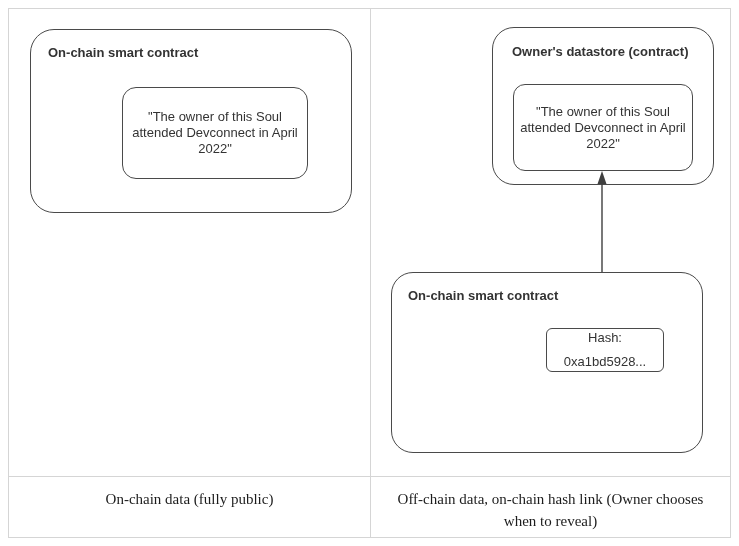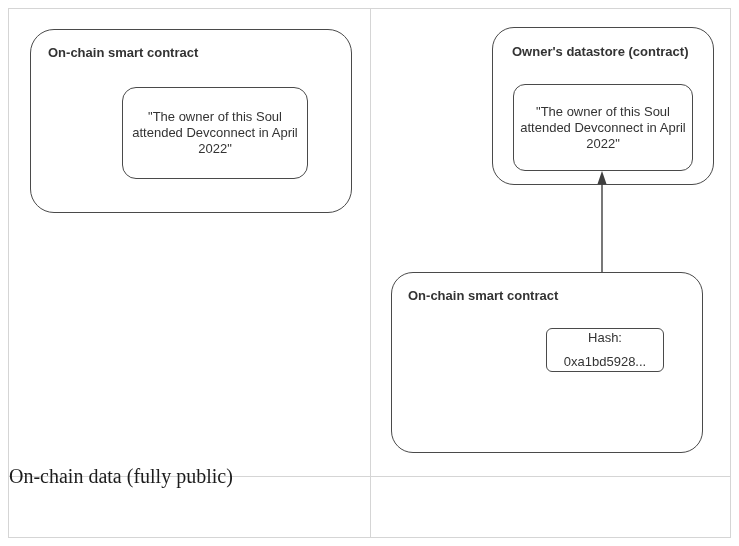--- a/index.html
+++ b/index.html
@@ -73,27 +73,27 @@
   .arrow-label {
     position: absolute;
     left: 606px; top: 206px;
     width: 64px;
     font-size: 13px;
     line-height: 16px;
     text-align: center;
   }
   .caption {
     position: absolute;
-    top: 458px;
+    top: 481px;
     width: 361px; height: 60px;
     padding-top: 7px;
     font-family: "Liberation Serif", serif;
-    font-size: 20px;
+    font-size: 15px;
     line-height: 22px;
-    text-align: left;
+    text-align: center;
     color: var(--caption-text);
   }
   .caption-left  { left: 9px; }
   .caption-right { left: 370px; }
 </style>
 </head>
 <body>
 
 <div class="page">
   <div class="frame"></div>
@@ -126,13 +126,15 @@
   </svg>
 
   <div class="dbox right-outer">
     <span class="box-label">On-chain smart contract</span>
   </div>
   <div class="dbox hash-box center-text">
     <span class="multiline">Hash:
 0xa1bd5928...</span>
   </div>
 
+  <div class="caption caption-right multiline">Off-chain data, on-chain hash link (Owner chooses
+when to reveal)</div>
 </div>
 
 </body></html>

